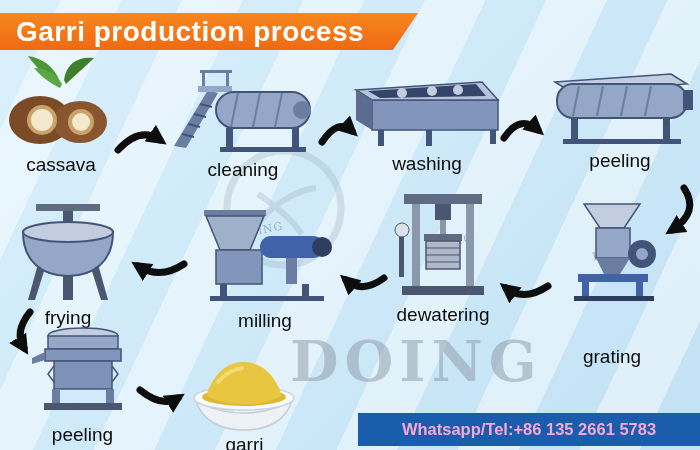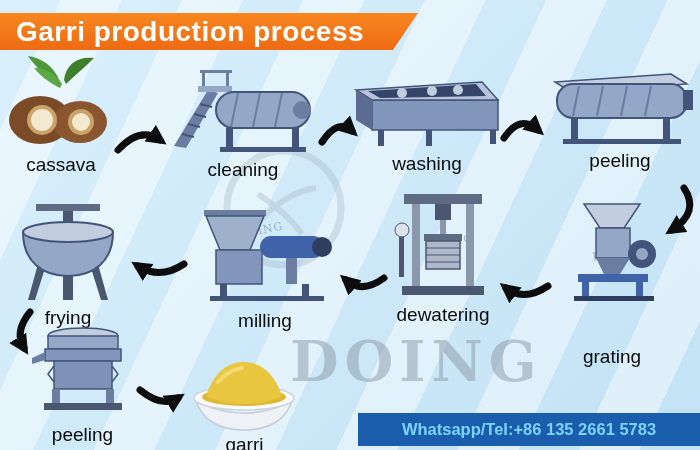--- a/index.html
+++ b/index.html
@@ -20,21 +20,21 @@
     background:linear-gradient(180deg,#f8871f,#ee6a13);
     clip-path:polygon(0 0, 100% 0, 94% 100%, 0 100%);
     display:flex; align-items:center; padding-left:16px;
   }
   .header-banner .title { color:#ffffff; font-size:28px; font-weight:bold; letter-spacing:.5px; }
 
   .footer-banner {
     position:absolute; right:0; bottom:4px; width:342px; height:33px; z-index:5;
     background:#1a5dad; display:flex; align-items:center; justify-content:center;
   }
-  .footer-banner .contact { color:#7dd3fc; font-size:16.5px; font-weight:bold; white-space:nowrap; }
+  .footer-banner .contact { color:#f9a8d4; font-size:16.5px; font-weight:bold; white-space:nowrap; }
 
   
   .step { position:absolute; display:flex; flex-direction:column; align-items:center; z-index:2; }
   .step-label { font-size:19px; color:#0c0c0c; margin-top:2px; white-space:nowrap; }
 
   
   .arrows { position:absolute; left:0; top:0; z-index:3; pointer-events:none; }
   .arrow { fill:none; stroke:#0d0d0d; stroke-width:7; stroke-linecap:round; }
 
   

